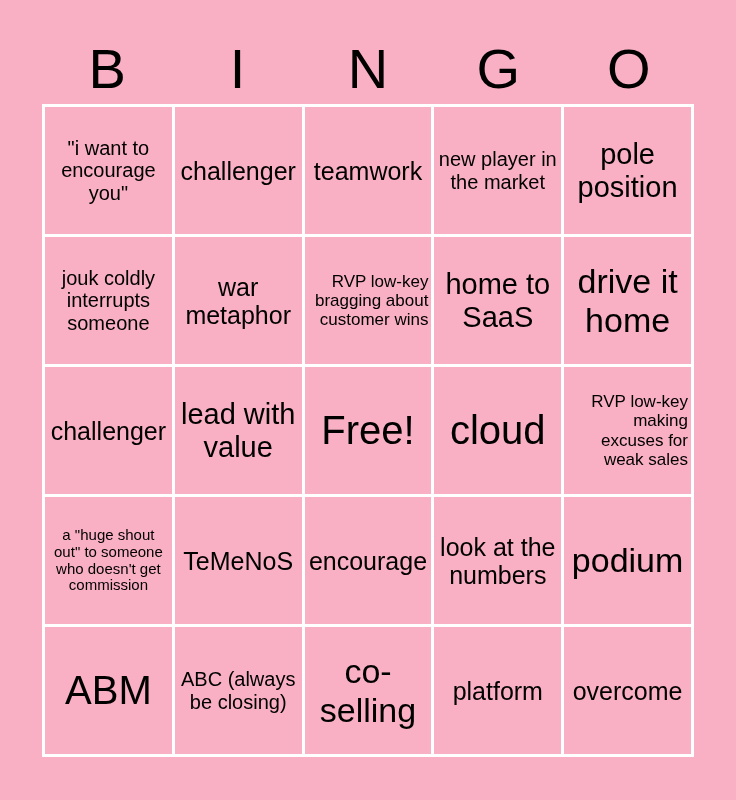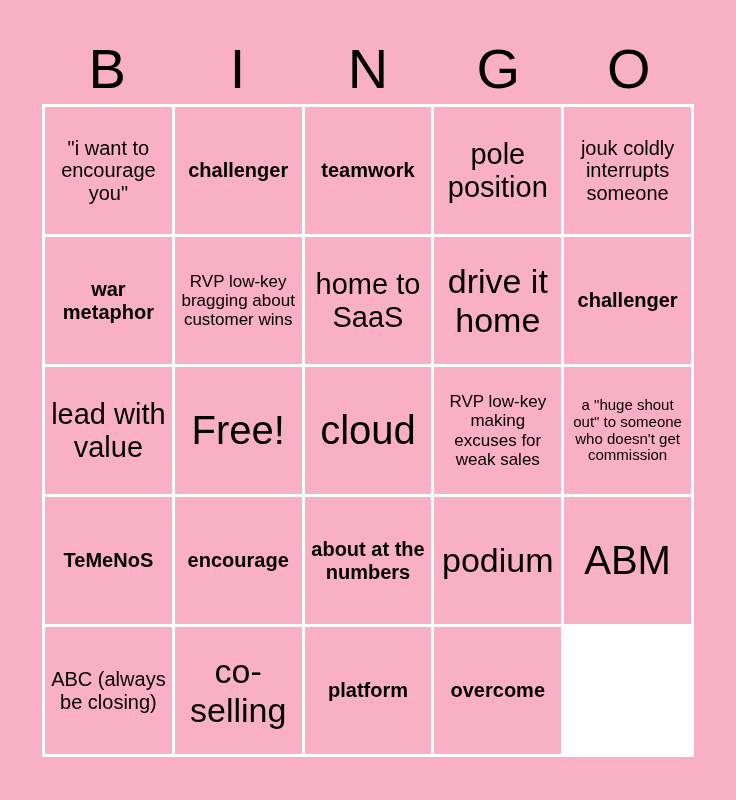--- a/index.html
+++ b/index.html
@@ -69,23 +69,23 @@
   }
   .cell-text {
     display: block;
     width: 100%;
     line-height: 1.12;
   }
   
   .fs-xxl .cell-text { font-size: 40px; text-align: center; }
   .fs-xl  .cell-text { font-size: 34px; }
   .fs-lg  .cell-text { font-size: 29px; }
-  .fs-md  .cell-text { font-size: 20px; font-weight: bold; }
+  .fs-md  .cell-text { font-size: 25px; }
   .fs-sm  .cell-text { font-size: 20px; }
-  .fs-xs  .cell-text { font-size: 17px; }
+  .fs-xs  .cell-text { font-size: 17px; text-align: right; }
   .fs-xxs .cell-text { font-size: 15px; }
 </style>
 </head>
 <body>
 
 <div id="card">
 
   <div id="bingo-header">
     <div class="header-letter">B</div>
     <div class="header-letter">I</div>
@@ -96,20 +96,23 @@
 
   <div id="bingo-grid">
     <div class="cell fs-sm">
         <span class="cell-text">"i want to encourage you"</span>
       </div>
     <div class="cell fs-md">
         <span class="cell-text">challenger</span>
       </div>
     <div class="cell fs-md">
         <span class="cell-text">teamwork</span>
+      </div>
+    <div class="cell fs-sm">
+        <span class="cell-text">new player in the market</span>
       </div>
     <div class="cell fs-lg">
         <span class="cell-text">pole position</span>
       </div>
 
     <div class="cell fs-sm">
         <span class="cell-text">jouk coldly interrupts someone</span>
       </div>
     <div class="cell fs-md">
         <span class="cell-text">war metaphor</span>
@@ -143,21 +146,21 @@
     <div class="cell fs-xxs">
         <span class="cell-text">a "huge shout out" to someone who doesn't get commission</span>
       </div>
     <div class="cell fs-md">
         <span class="cell-text">TeMeNoS</span>
       </div>
     <div class="cell fs-md">
         <span class="cell-text">encourage</span>
       </div>
     <div class="cell fs-md">
-        <span class="cell-text">about at the numbers</span>
+        <span class="cell-text">look at the numbers</span>
       </div>
     <div class="cell fs-xl">
         <span class="cell-text">podium</span>
       </div>
 
     <div class="cell fs-xxl">
         <span class="cell-text">ABM</span>
       </div>
     <div class="cell fs-sm">
         <span class="cell-text">ABC (always be closing)</span>

